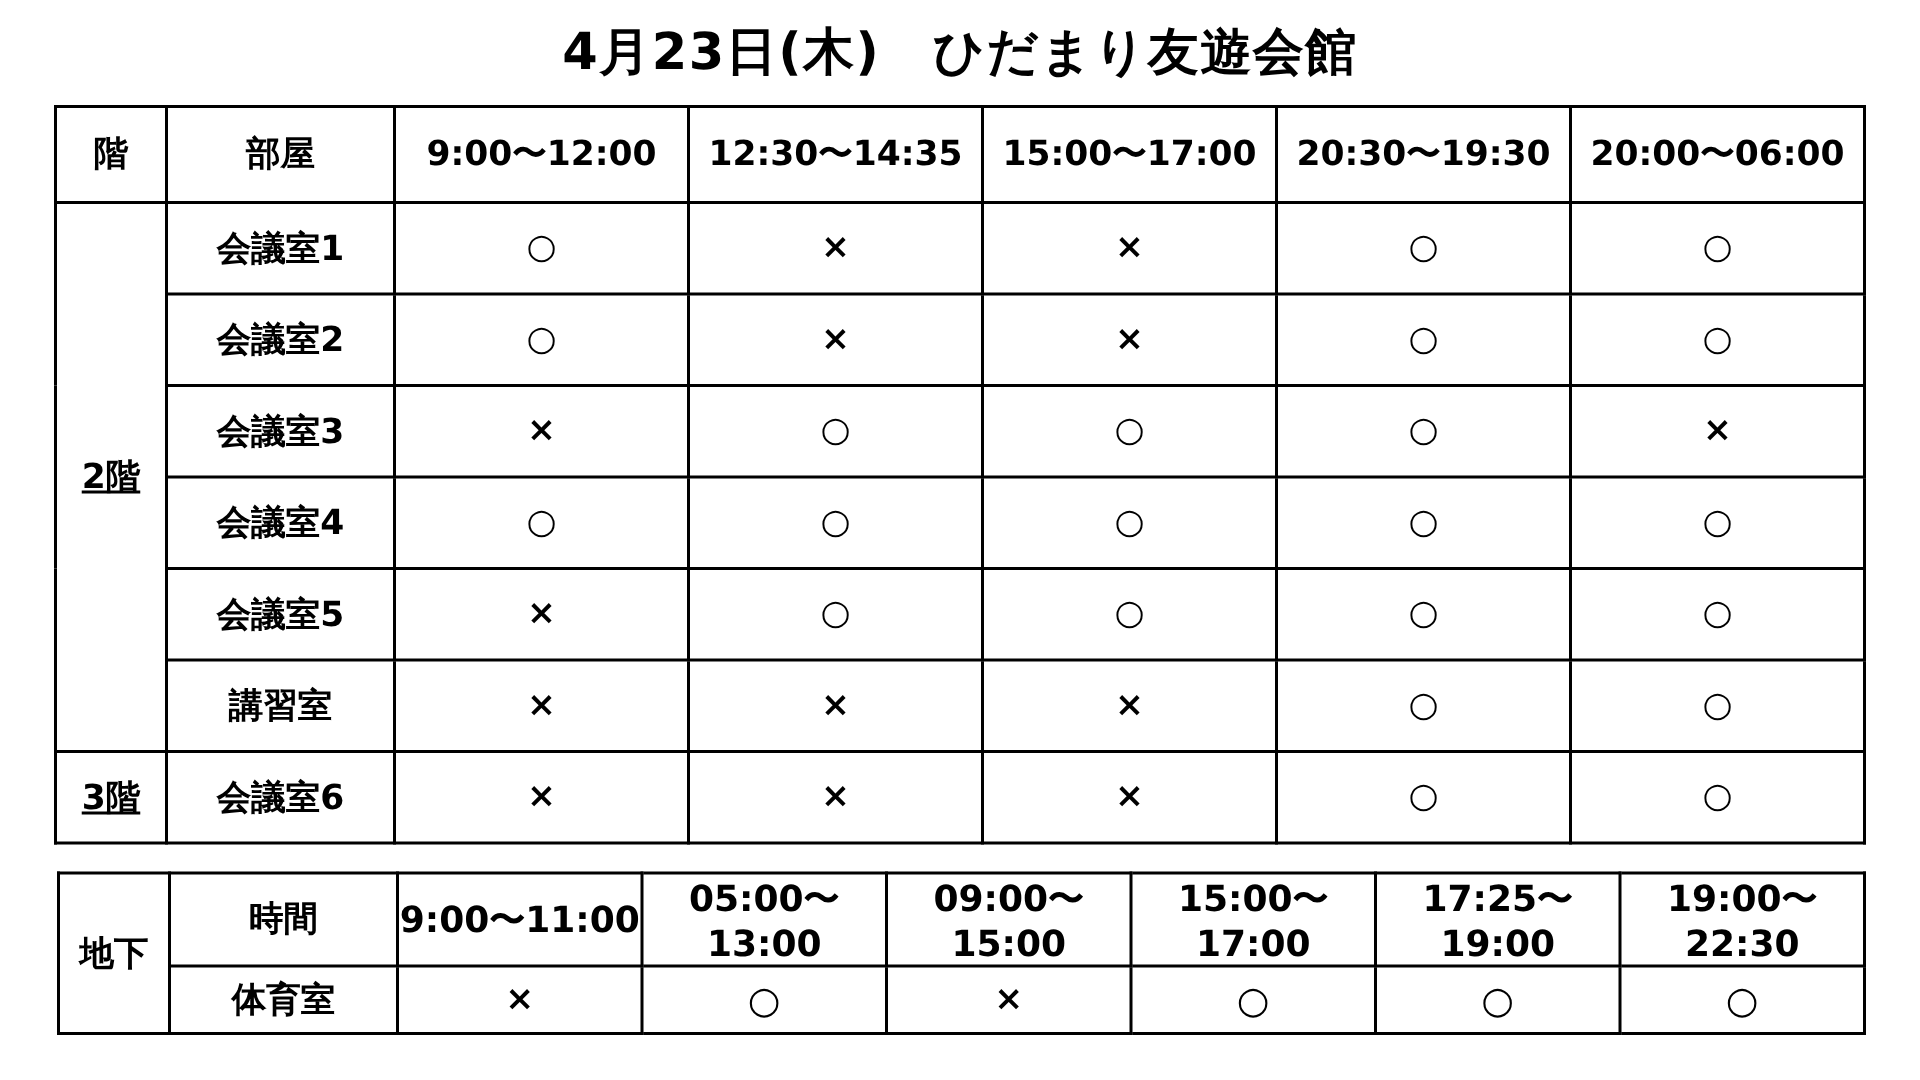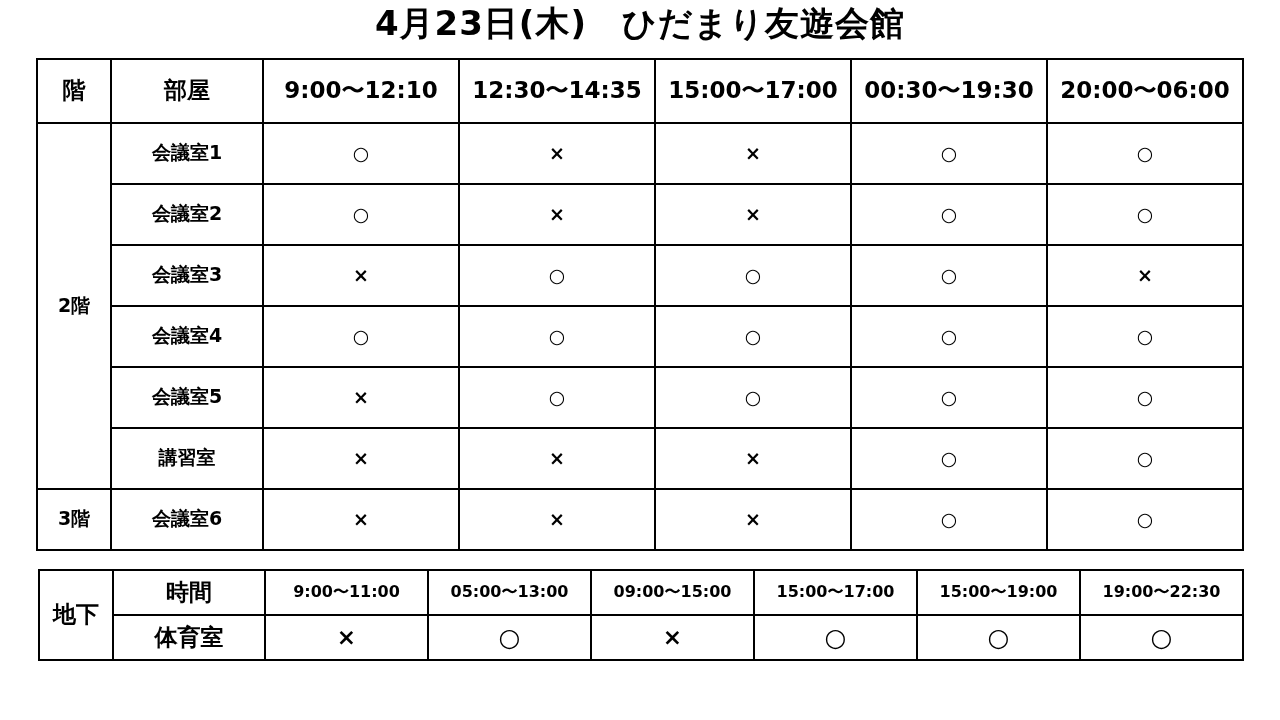--- a/index.html
+++ b/index.html
@@ -18,38 +18,38 @@
     position: relative;
     width: 1280px;
     height: 720px;
     box-sizing: border-box;
   }
   .title {
     text-align: center;
     font-size: 34px;
     font-weight: bold;
     letter-spacing: 1px;
-    padding-top: 3px;
+    padding-top: 15px;
     padding-bottom: 14px;
     line-height: 1.2;
   }
   table {
     border-collapse: collapse;
     table-layout: fixed;
   }
   .main-table {
     margin: 0 auto;
     width: 1204px;
   }
   .main-table td, .main-table th {
     border: 2px solid #000000;
     text-align: center;
     vertical-align: middle;
     font-weight: bold;
-    font-size: 19px;
+    font-size: 23px;
     padding: 0;
     height: 59px;
   }
   .main-table thead th {
     font-size: 23px;
     height: 62px;
   }
   .col-floor { width: 74px; }
   .col-room { width: 152px; }
   .col-slot { width: 196px; }
@@ -57,41 +57,42 @@
     font-size: 27px;
     font-weight: normal;
     line-height: 1;
   }
   .mark-x {
     font-size: 25px;
   }
   .floor-cell {
     font-size: 23px;
     font-weight: bold;
+    text-decoration: underline;
   }
   .bottom-wrap {
     margin: 18px auto 0 auto;
     width: 1204px;
   }
   .bottom-table {
     width: 1204px;
   }
   .bottom-table td {
     border: 2px solid #000000;
     text-align: center;
     vertical-align: middle;
     font-weight: bold;
     padding: 0;
     height: 43px;
   }
   .b-col-floor { width: 74px; }
   .b-col-label { width: 152px; }
   .b-col-slot { width: 163px; }
   .bottom-table .hdr {
-    font-size: 16px;
+    font-size: 24px;
   }
   .bottom-table .rowlabel {
     font-size: 23px;
   }
   .bottom-table .mark {
     font-size: 25px;
   }
   .bottom-table .mark-x {
     font-size: 23px;
   }
@@ -110,24 +111,24 @@
       <col class="col-slot">
       <col class="col-slot">
       <col class="col-slot">
       <col class="col-slot">
       <col class="col-slot">
     </colgroup>
     <thead>
       <tr>
         <th>階</th>
         <th>部屋</th>
-        <th>9:00〜12:10</th>
+        <th>9:00〜12:00</th>
         <th>12:30〜14:35</th>
         <th>15:00〜17:00</th>
-        <th>00:30〜19:30</th>
+        <th>20:30〜19:30</th>
         <th>20:00〜06:00</th>
       </tr>
     </thead>
     <tbody>
       <tr>
         <td class="floor-cell" rowspan="6">2階</td>
         <td>会議室1</td>
         <td class="mark">○</td>
         <td class="mark mark-x">×</td>
         <td class="mark mark-x">×</td>
@@ -199,21 +200,21 @@
         <col class="b-col-slot">
       </colgroup>
       <tbody>
         <tr>
           <td class="rowlabel" rowspan="2">地下</td>
           <td class="rowlabel">時間</td>
           <td class="hdr">9:00〜11:00</td>
           <td class="hdr">05:00〜13:00</td>
           <td class="hdr">09:00〜15:00</td>
           <td class="hdr">15:00〜17:00</td>
-          <td class="hdr">15:00〜19:00</td>
+          <td class="hdr">17:25〜19:00</td>
           <td class="hdr">19:00〜22:30</td>
         </tr>
         <tr>
           <td class="rowlabel">体育室</td>
           <td class="mark mark-x">×</td>
           <td class="mark">○</td>
           <td class="mark mark-x">×</td>
           <td class="mark">○</td>
           <td class="mark">○</td>
           <td class="mark">○</td>

